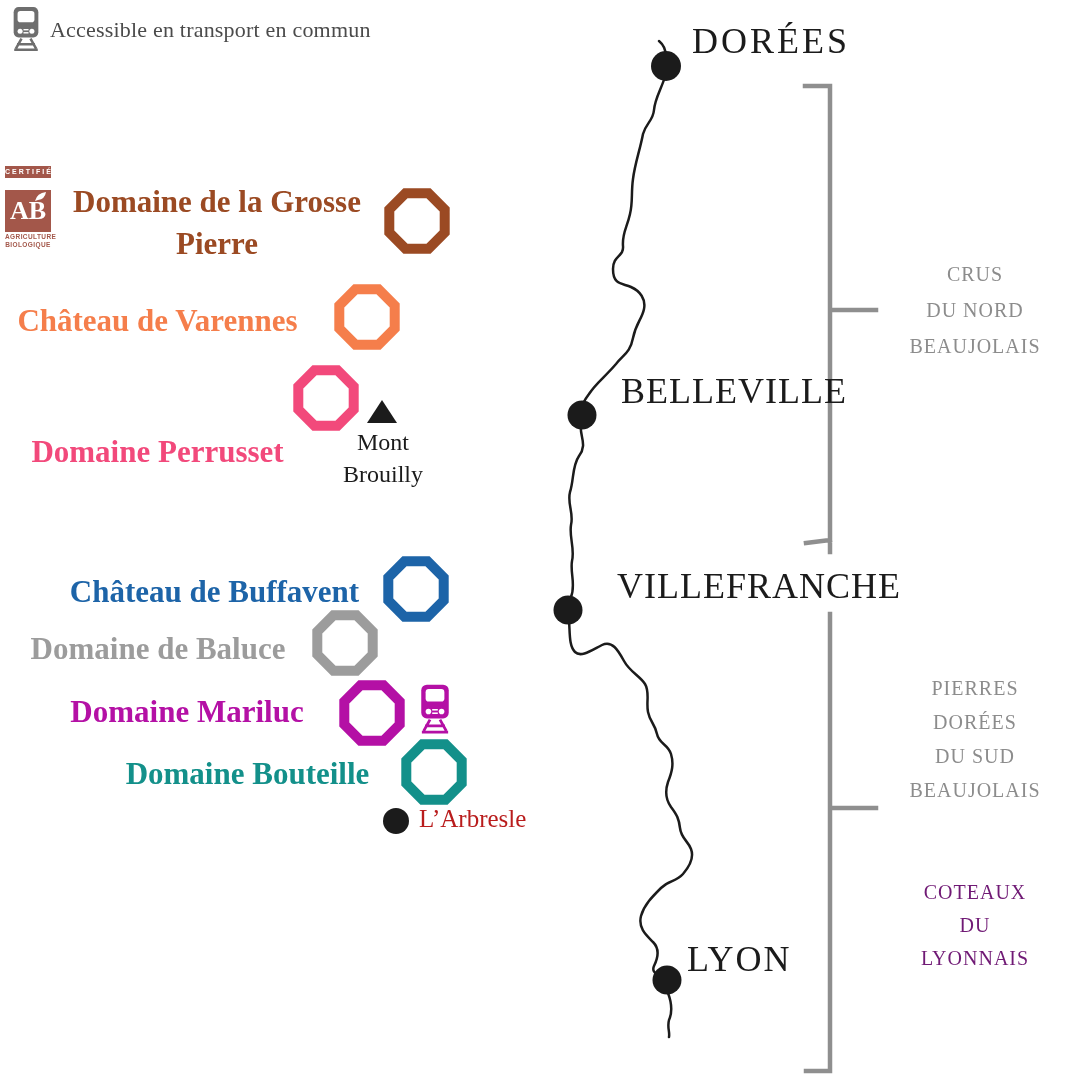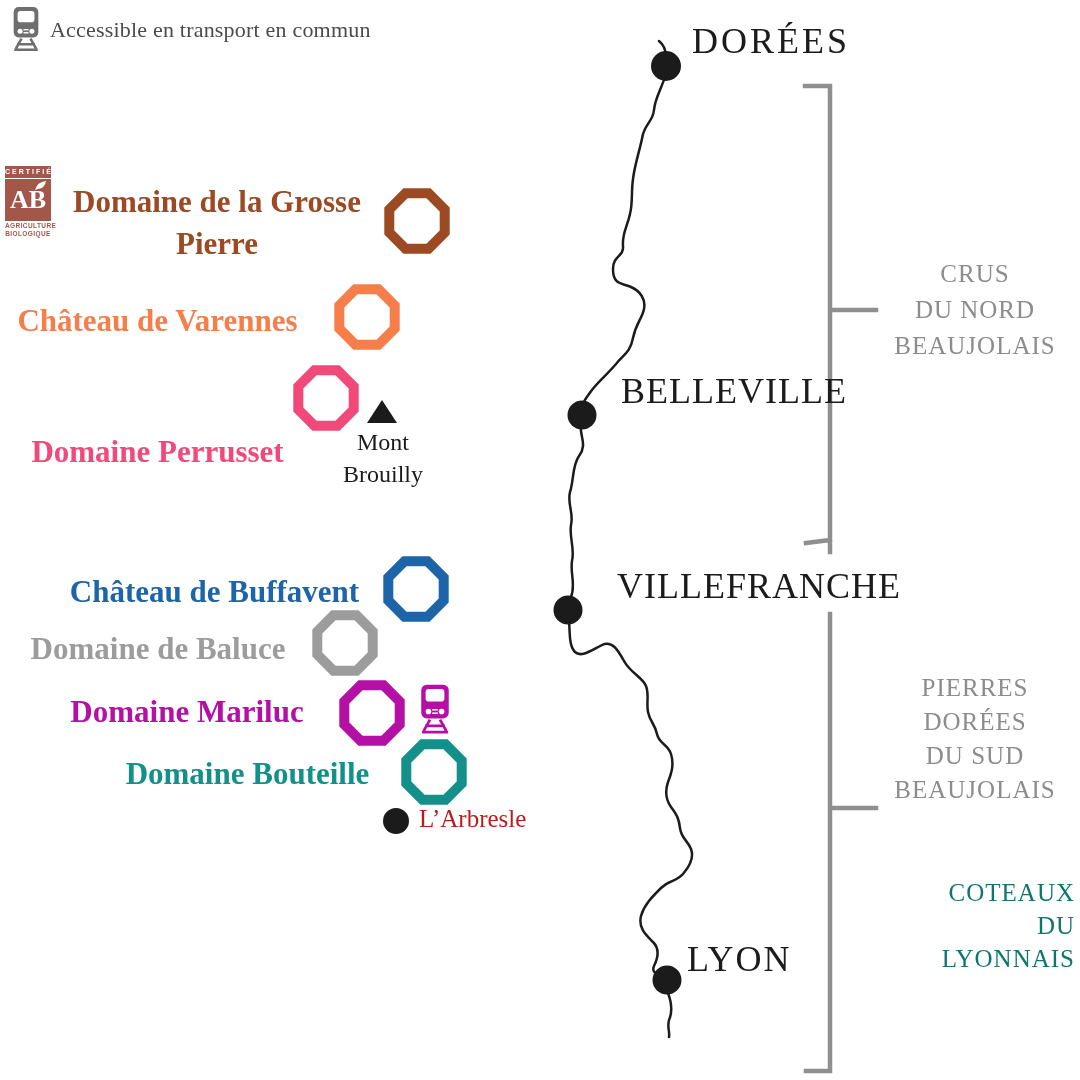--- a/index.html
+++ b/index.html
@@ -8,21 +8,21 @@
     overflow:hidden; font-family:"Liberation Serif","DejaVu Serif",serif;
   }
   .abs { position:absolute; }
 
   
   .legend-text { position:absolute; left:50px; top:17px; font-size:22px; letter-spacing:0.2px; white-space:nowrap; }
 
   
   .ab { position:absolute; left:5px; top:166px; width:46px; font-family:"Liberation Sans","DejaVu Sans",sans-serif; text-align:center; }
   .ab-banner { height:12px; line-height:12px; font-size:7px; font-weight:bold; letter-spacing:2px; color:#ffffff; }
-  .ab-square { position:relative; height:42px; margin-top:1px; }
+  .ab-square { position:relative; height:42px; margin-top:12px; }
   .ab-initials { position:absolute; left:0; right:0; top:8px; font-size:26px; line-height:26px; font-weight:bold; color:#ffffff; font-family:"Liberation Serif",serif; }
   .ab-leaf { position:absolute; right:4px; top:2px; }
   .ab-footer { margin-top:1px; font-size:6.5px; line-height:8px; font-weight:bold; letter-spacing:0.4px; }
 
   
   .dname { position:absolute; font-size:31px; font-weight:bold; text-align:center; white-space:nowrap; line-height:42px; }
 
   
   .oct { position:absolute; width:68px; height:68px; }
 
@@ -30,21 +30,21 @@
   .triangle { position:absolute; left:367px; top:400px; width:0; height:0;
     border-left:15px solid transparent; border-right:15px solid transparent; border-bottom:23px solid #1b1b1b; }
   .mb-label { position:absolute; left:333px; top:426px; width:100px; text-align:center; font-size:24px; line-height:32px; color:#1b1b1b; }
   .arb-dot { position:absolute; left:383px; top:808px; width:26px; height:26px; border-radius:50%; background:#1b1b1b; }
   .arb-label { position:absolute; left:419px; top:805px; font-size:25px; color:#b91c1c; white-space:nowrap; }
 
   
   .city { position:absolute; font-size:36px; letter-spacing:1px; white-space:nowrap; }
 
   
-  .region { position:absolute; left:875px; width:200px; text-align:center; font-size:25px; letter-spacing:1px; }
+  .region { position:absolute; left:875px; width:200px; text-align:center; font-size:20px; letter-spacing:1px; }
   .region div { white-space:nowrap; }
   #region-north { top:256px; line-height:36px; }
   #region-sud   { top:671px; line-height:34px; }
   #region-coteaux { top:876px; line-height:33px; }
 
   .mapsvg { position:absolute; left:0; top:0; }
 </style>
 </head>
 <body>
 
@@ -164,19 +164,19 @@
     <div>CRUS</div>
     <div>DU NORD</div>
     <div>BEAUJOLAIS</div>
   </div>
   <div class="region" id="region-sud" style="color: rgb(140, 140, 140);">
     <div>PIERRES</div>
     <div>DORÉES</div>
     <div>DU SUD</div>
     <div>BEAUJOLAIS</div>
   </div>
-  <div class="region" id="region-coteaux" style="color: #0f766e; text-align: right;">
+  <div class="region" id="region-coteaux" style="color: #701a75;">
     <div>COTEAUX</div>
     <div>DU</div>
     <div>LYONNAIS</div>
   </div>
 
 </div>
 
 </body></html>

